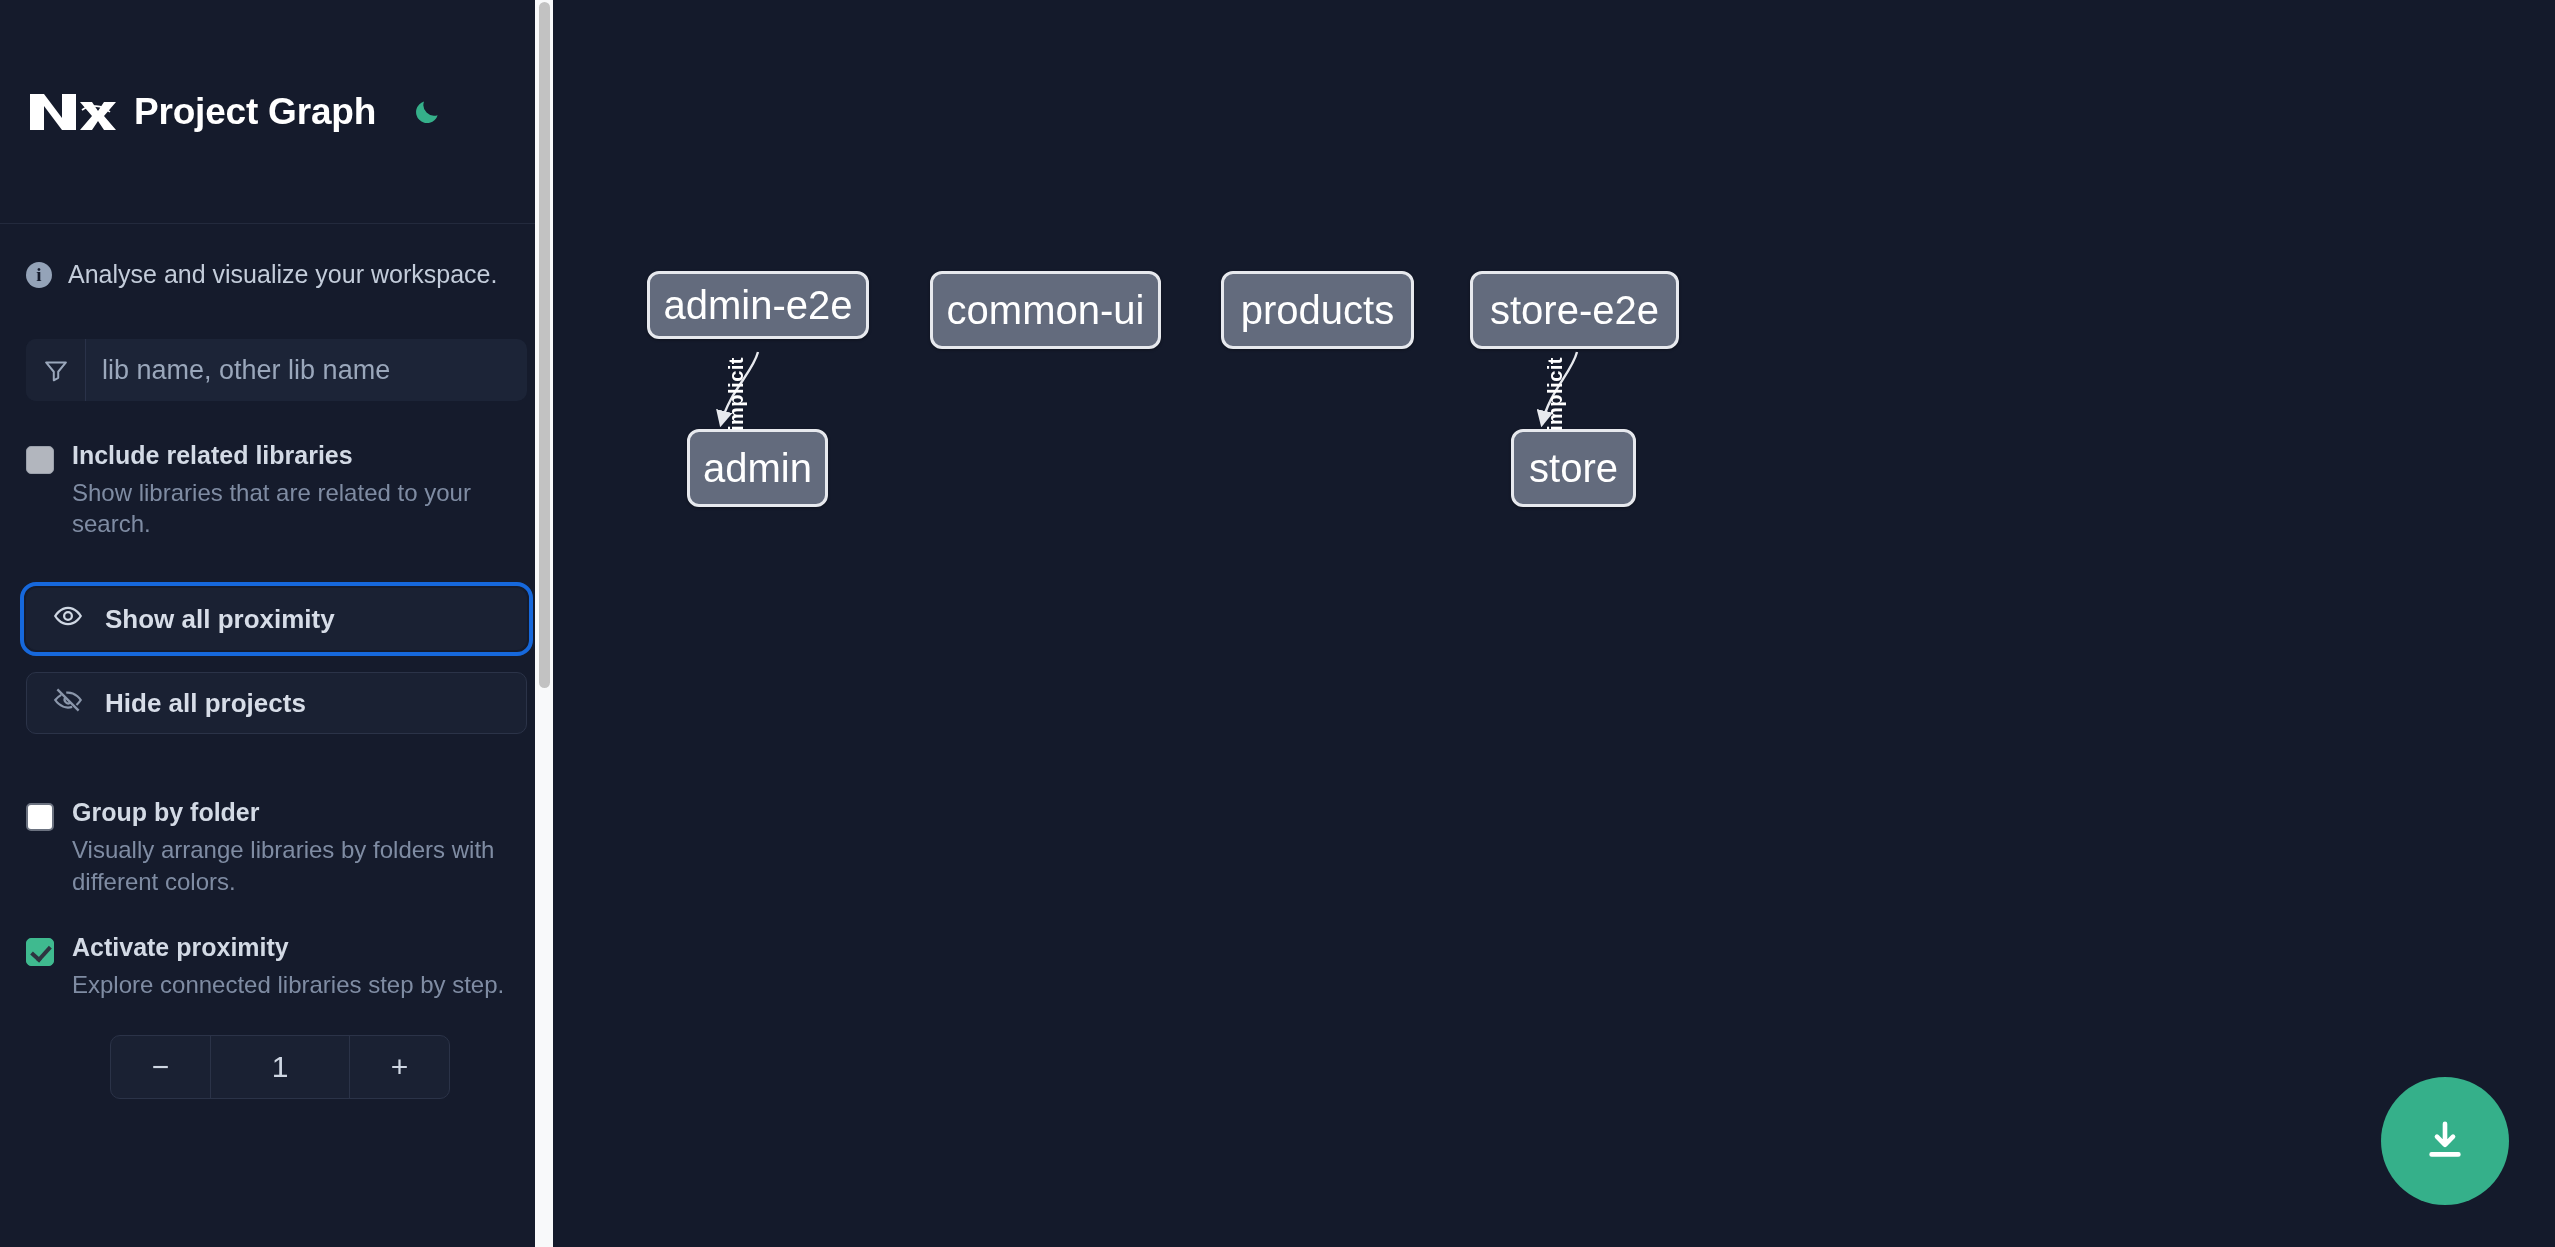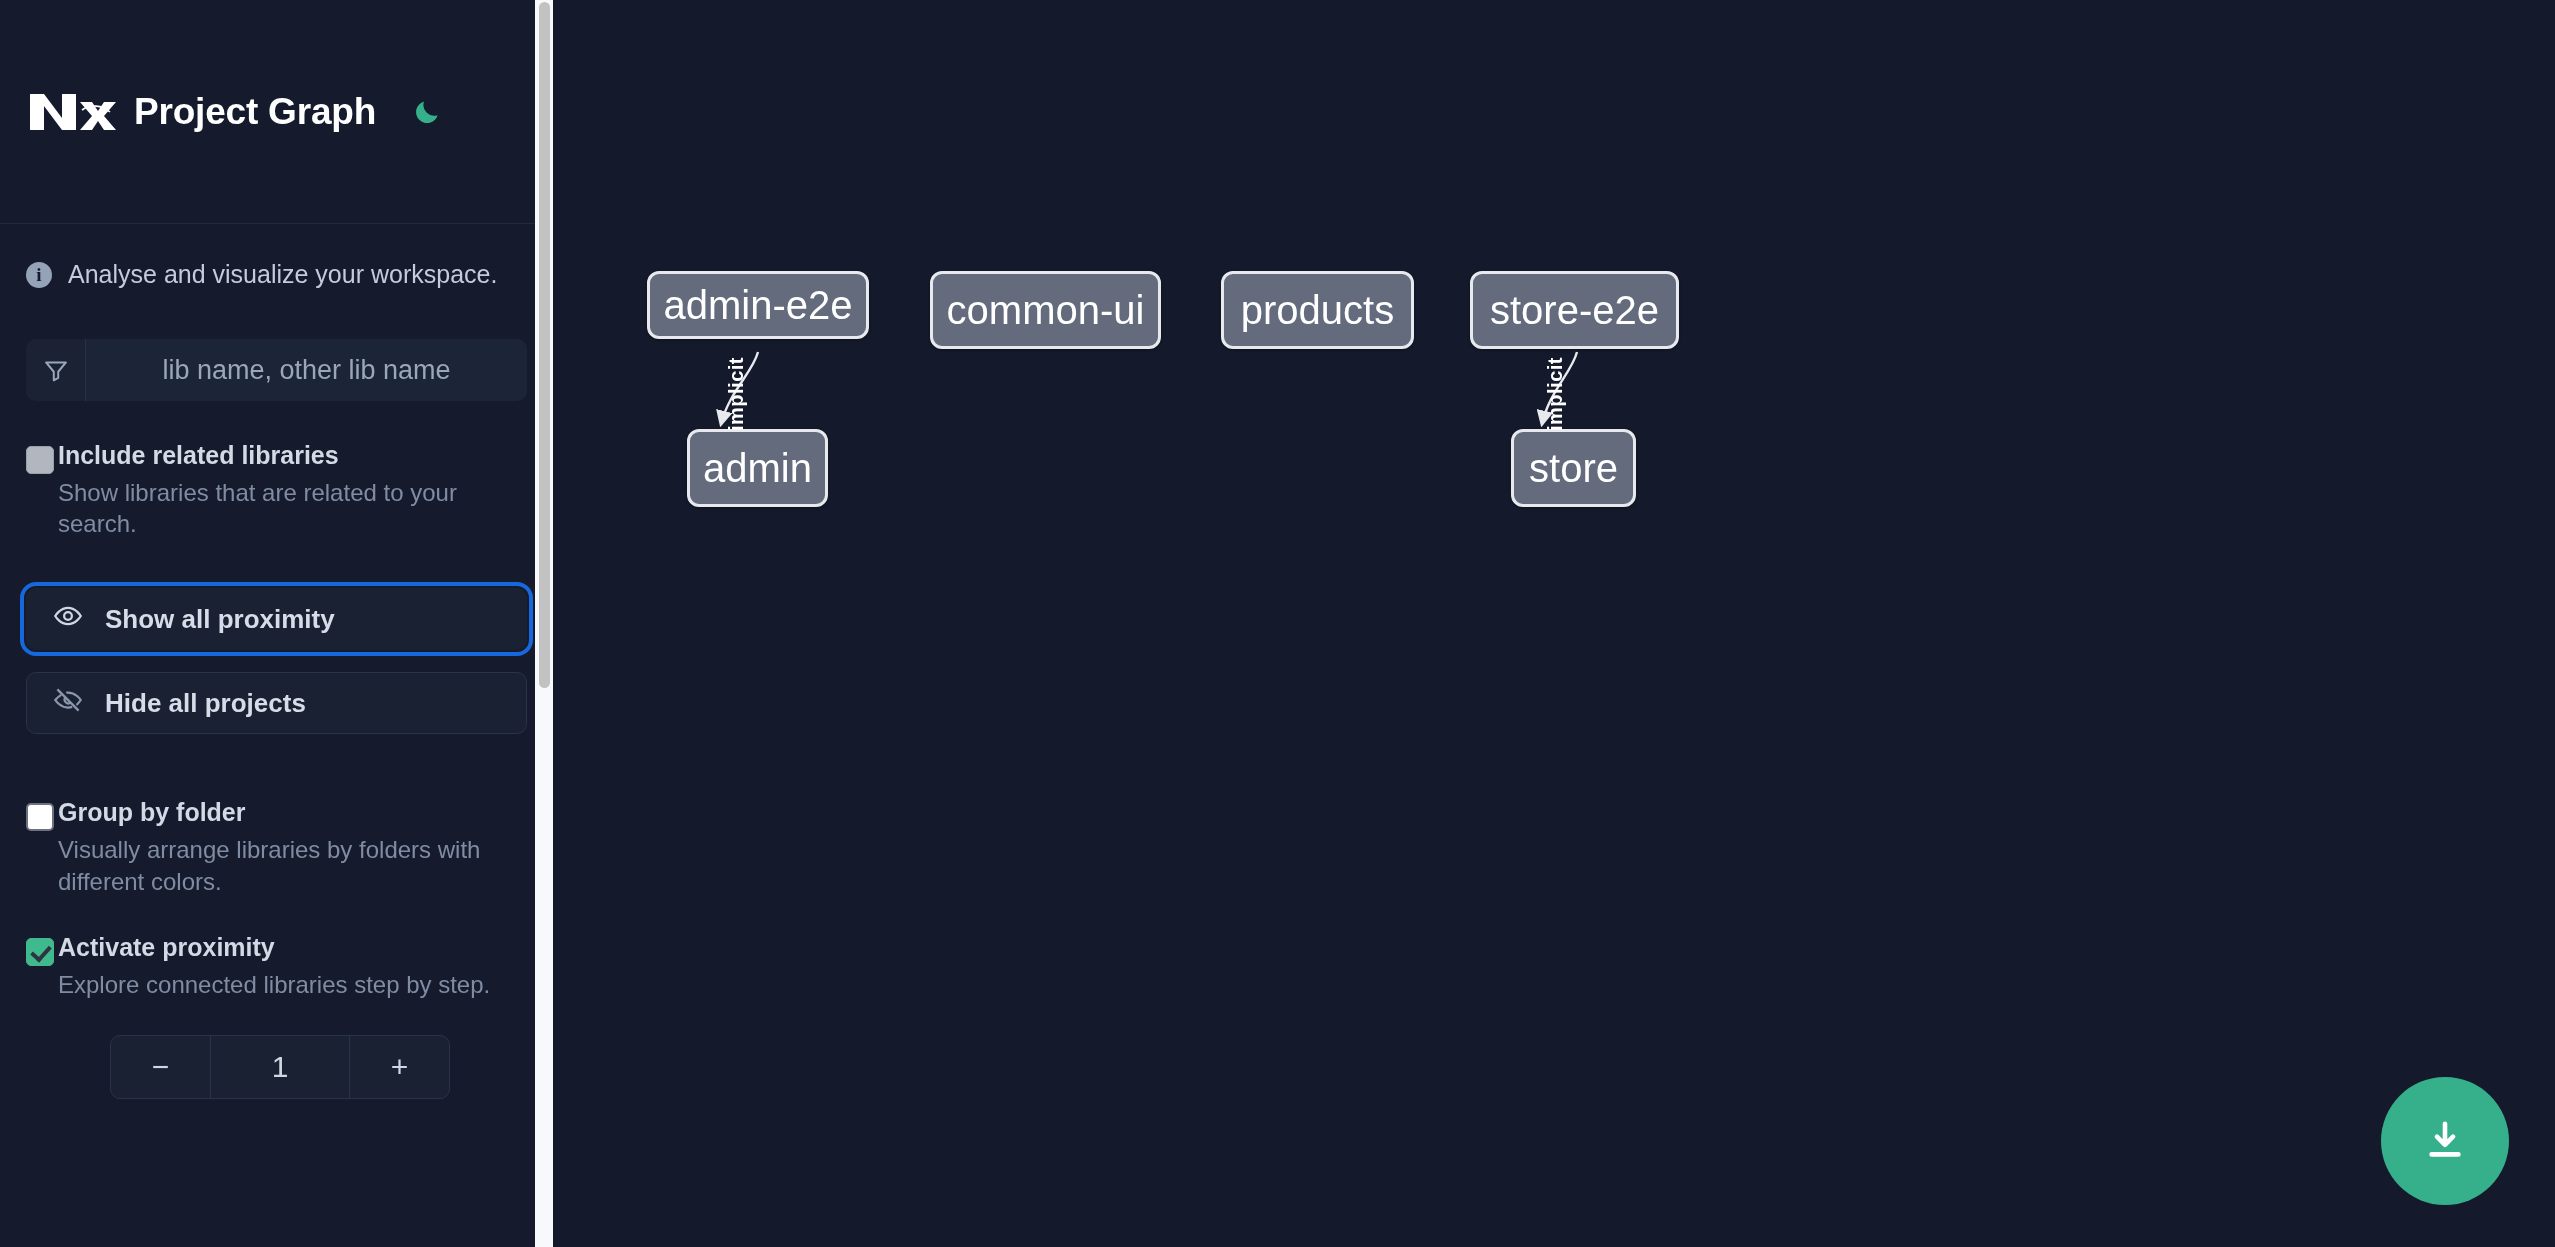--- a/index.html
+++ b/index.html
@@ -110,29 +110,28 @@
   }
   .filter-input {
     flex: 1;
     background: transparent;
     border: none;
     outline: none;
     color: #14b8a6;
     font-size: 27px;
     font-family: "Liberation Sans", sans-serif;
     padding: 0 16px;
-    text-align: center;
   }
   .filter-input::placeholder { color: #9aa7bb; opacity: 1; }
 
   
   .check-block {
     margin: 40px 26px 0 26px;
     display: flex;
-    gap: 4px;
+    gap: 18px;
   }
   .check-block.tight { margin-top: 36px; }
 
   .cbox {
     width: 28px; height: 28px;
     flex: 0 0 28px;
     border-radius: 5px;
     margin-top: 5px;
     position: relative;
   }

